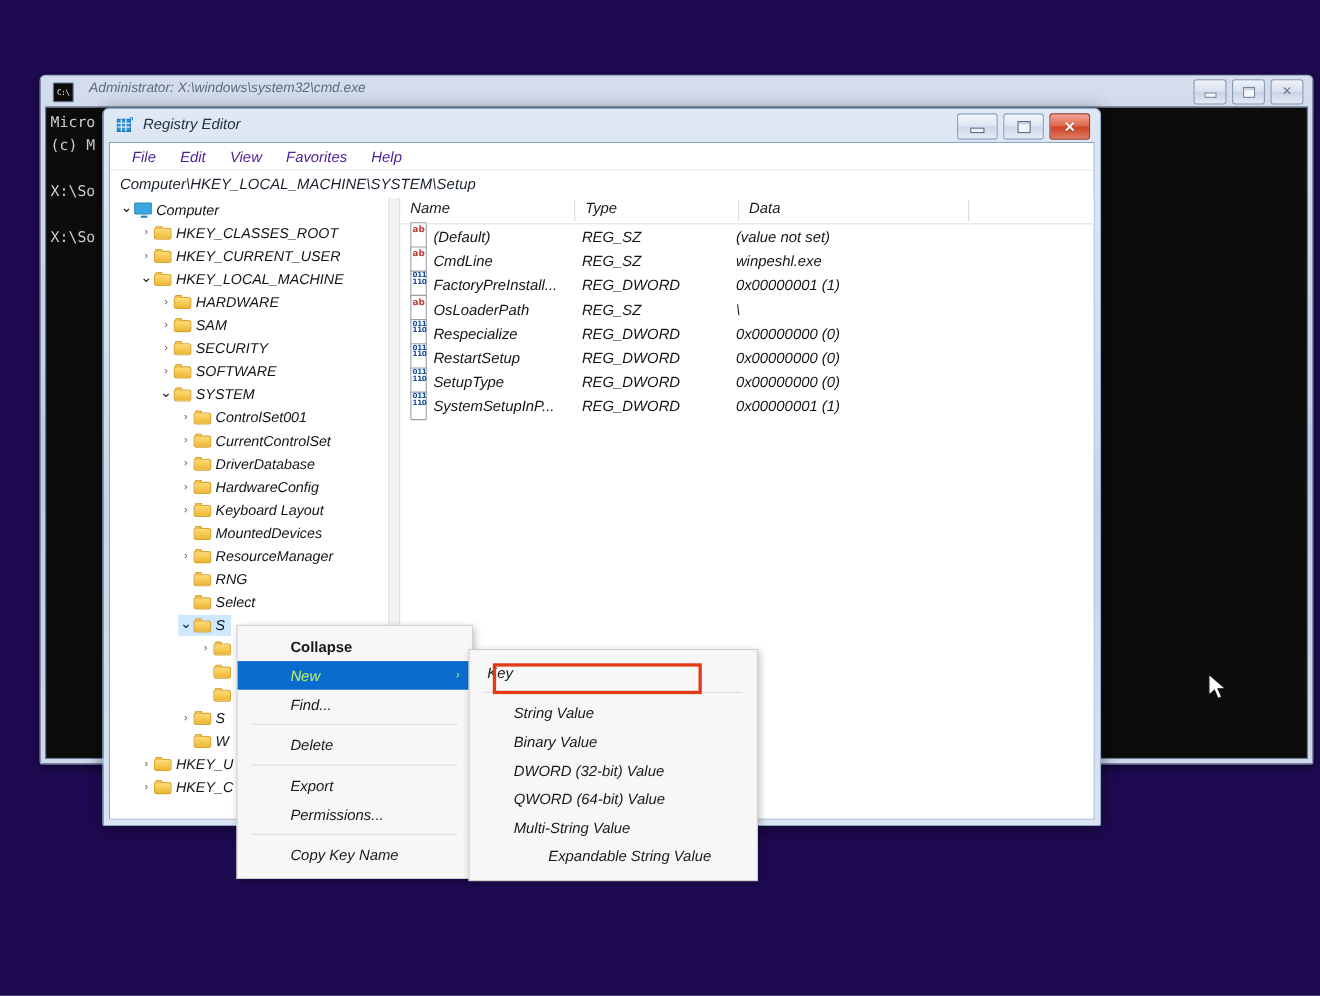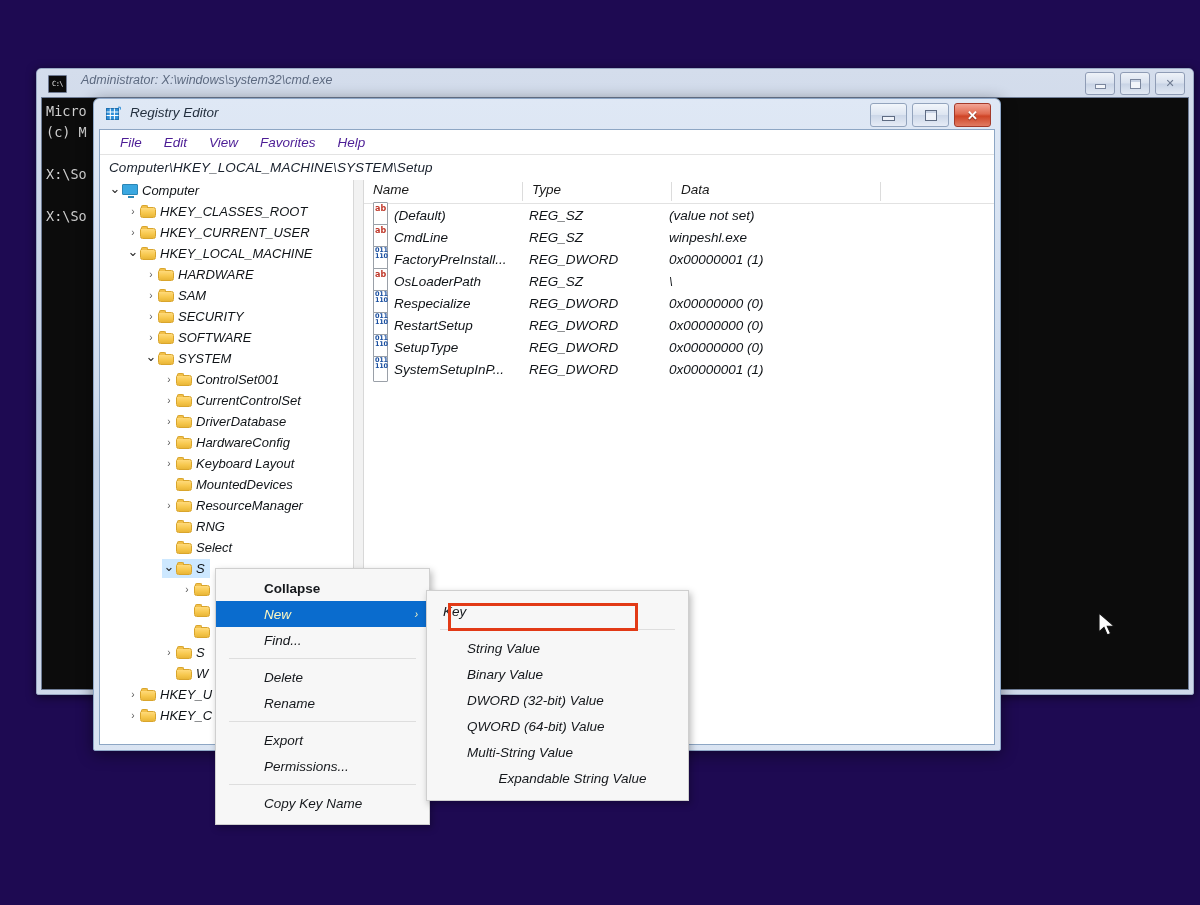--- a/index.html
+++ b/index.html
@@ -134,21 +134,21 @@
 
   
   .ctx{
     position:absolute;background:#f7f7f7;border:1px solid #cfcfcf;
     box-shadow:2px 3px 7px rgba(0,0,0,.28);z-index:40;
   }
   .ctx-main{left:215px;top:568px;width:213px;padding:6px 0 8px;}
   .ctx-sub{left:426px;top:590px;width:261px;padding:7px 0 9px;}
   .ci{height:26px;display:flex;align-items:center;padding:0 10px 0 48px;position:relative;font-size:13.5px;font-style:italic;color:#15181c;white-space:nowrap;}
   .ci.bold{font-weight:bold;font-style:normal;}
-  .ci.hl{background:#0a6cce;color:#fef9c3;}
+  .ci.hl{background:#0a6cce;color:#bef264;}
   .ci .arrow{position:absolute;right:11px;top:50%;transform:translateY(-50%);font-size:10px;}
   .sep{height:1px;background:#dedede;margin:5px 13px;}
   .ctx-sub .ci{padding-left:40px;height:26px;}
   .redbox{position:absolute;left:21px;top:5px;width:190px;height:28px;border:3px solid #e23a16;box-sizing:border-box;z-index:5;pointer-events:none;}
 </style>
 </head>
 <body>
 
 <div class="desktop"></div>
 
@@ -547,23 +547,20 @@
       <span>New</span>
       <span class="arrow">›</span>
     </div>
     <div class="ci" style="position: relative;">
       <span>Find...</span>
     </div>
     <div class="sep"></div>
     <div class="ci" style="position: relative;">
       <span>Delete</span>
     </div>
-    <div class="ci" style="position: relative;">
-      <span>Rename</span>
-    </div>
     <div class="sep"></div>
     <div class="ci" style="position: relative;">
       <span>Export</span>
     </div>
     <div class="ci" style="position: relative;">
       <span>Permissions...</span>
     </div>
     <div class="sep"></div>
     <div class="ci" style="position: relative;">
       <span>Copy Key Name</span>

